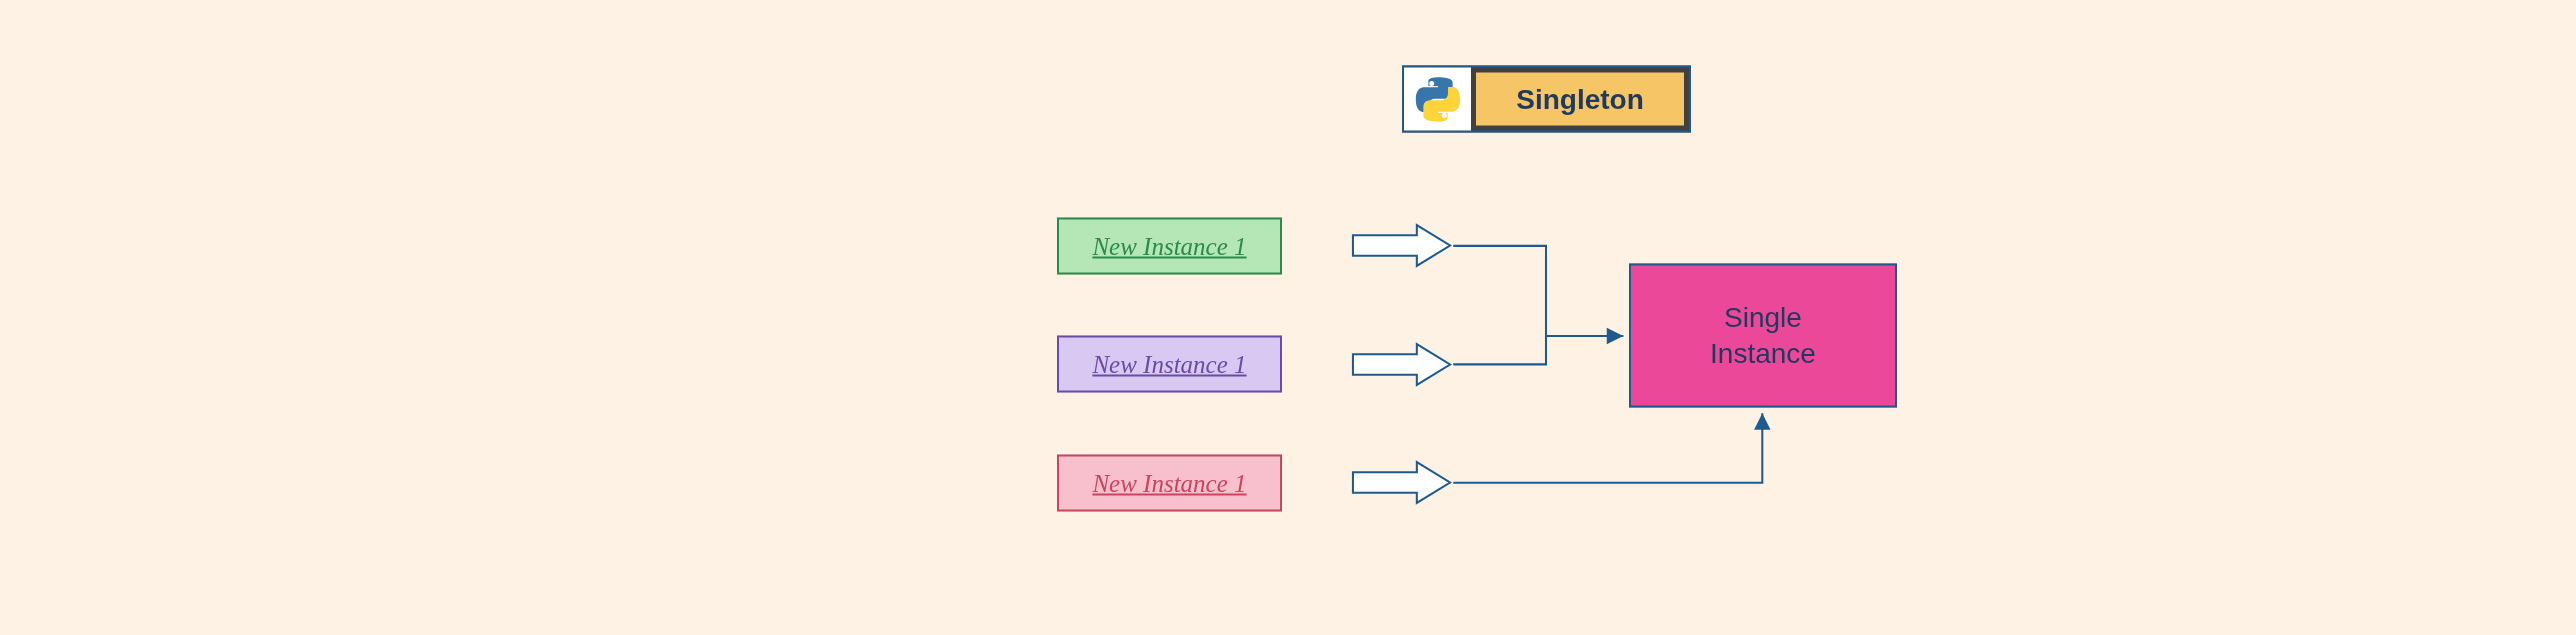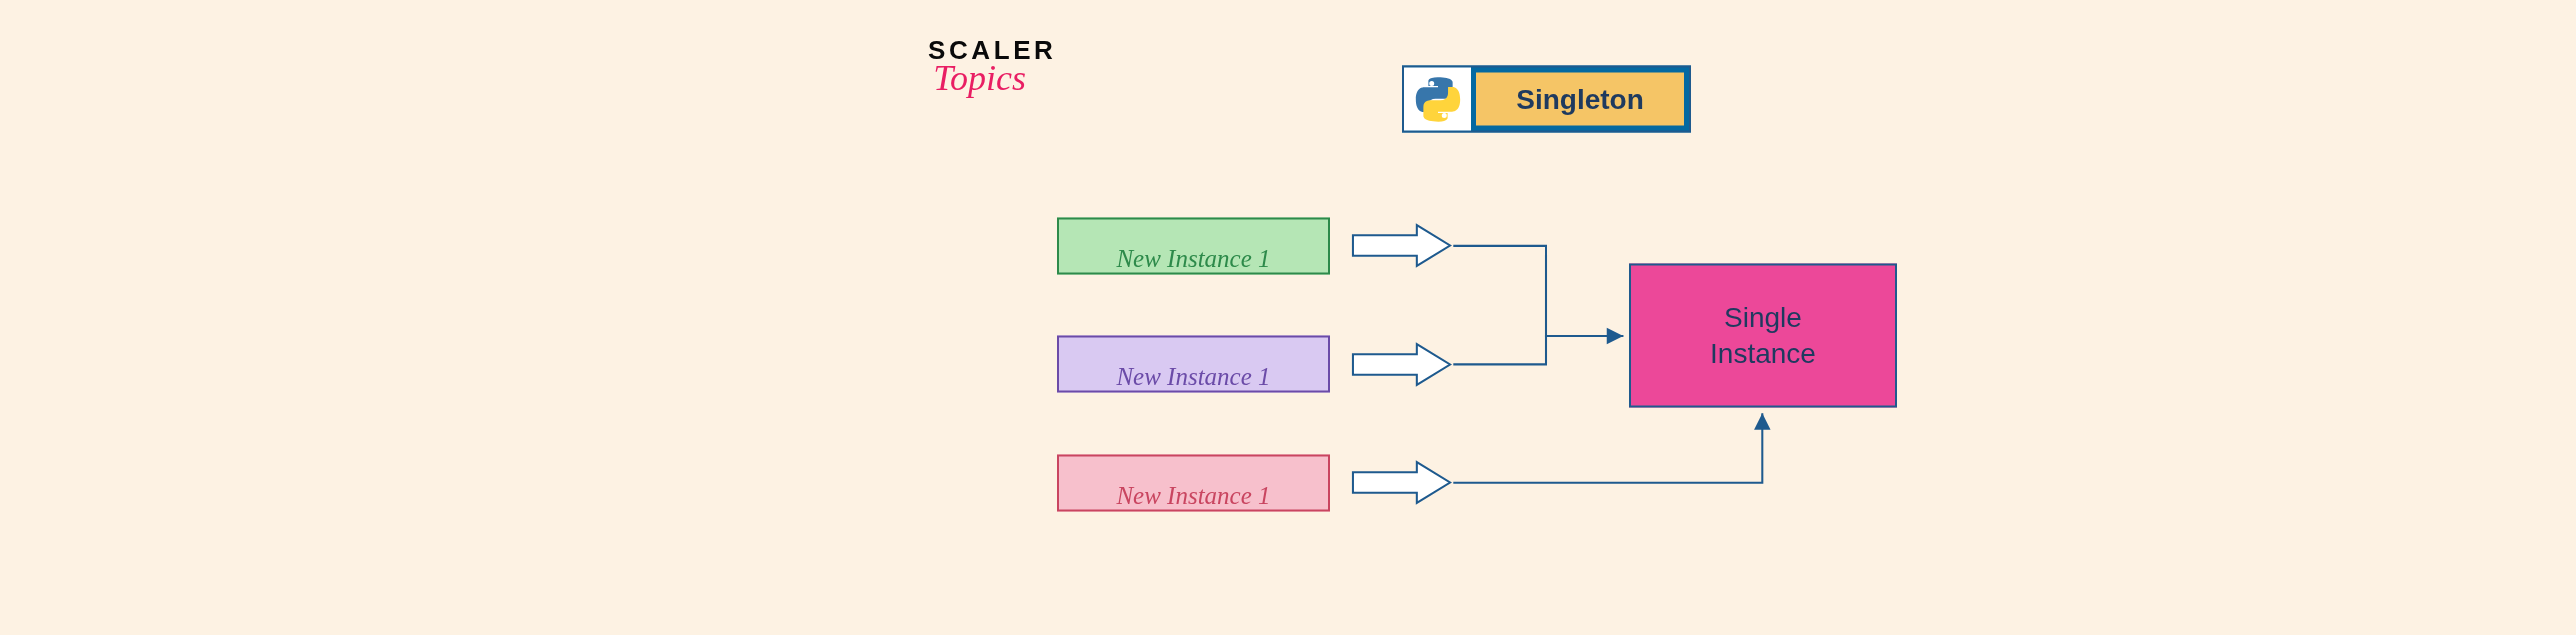--- a/index.html
+++ b/index.html
@@ -38,21 +38,21 @@
     margin-top: -9.3px;
     margin-left: 5.2px;
     font-style: italic;
   }
   
   .singleton-badge {
     position: absolute;
     left: 474px;
     top: 31px;
     border: 2.1px solid #1e5a8e;
-    background: #0369a1;
+    background: #404040;
     display: flex;
     align-items: stretch;
     height: 67px;
     width: 289px;
   }
   .py-logo-wrap {
     width: 67px;
     display: flex;
     align-items: center;
     justify-content: center;
@@ -65,30 +65,31 @@
     align-items: center;
     justify-content: center;
     font-size: 28px;
     font-weight: 600;
     color: #1e3a5f;
     margin: 5.2px;
   }
   
   .instance-box {
     position: absolute;
-    width: 273px;
+    width: 225px;
     height: 57px;
     border: 2.1px solid;
     display: flex;
-    align-items: flex-end;
+    align-items: center;
     justify-content: center;
     font-style: italic;
     font-size: 25px;
     font-weight: 500;
     font-family: Georgia, serif;
+    text-decoration: underline;
   }
   .inst1 { left: 129px; top: 183px; background: #b5e6b5; border-color: #2d8a4a; color: #2d8a4a; }
   .inst2 { left: 129px; top: 301px; background: #d9c9f2; border-color: #6b4ba8; color: #6b4ba8; }
   .inst3 { left: 129px; top: 420px; background: #f7c0cc; border-color: #c94560; color: #c94560; }
 
   
   .block-arrow {
     position: absolute;
     width: 103px;
     height: 46px;
@@ -124,24 +125,20 @@
     width: 1236px;
     height: 567px;
     pointer-events: none;
   }
 </style>
 </head>
 <body>
 
 <div class="canvas">
 
-  <div class="logo">
-    <div class="logo-scaler">SCALER</div>
-    <div class="logo-topics">Topics</div>
-  </div>
 
   <div class="singleton-badge">
     <div class="py-logo-wrap">
       <svg width="46" height="46" viewBox="0 0 110 110">
         <path fill="#3776ab" d="M54 2c-24 0-22 10-22 10v11h23v3H22S2 24 2 55s18 30 18 30h11V71s-1-18 18-18h24s17 1 17-16V14S92 2 54 2zM40 11a6 6 0 1 1 0 12 6 6 0 0 1 0-12z"></path>
         <path fill="#ffd43b" d="M56 108c24 0 22-10 22-10V87H55v-3h33s20 2 20-29-18-30-18-30H79v14s1 18-18 18H37s-17-1-17 16v21s-2 14 36 14zm14-9a6 6 0 1 1 0-12 6 6 0 0 1 0 12z"></path>
       </svg>
     </div>
     <div class="singleton-label">Singleton</div>
   </div>

